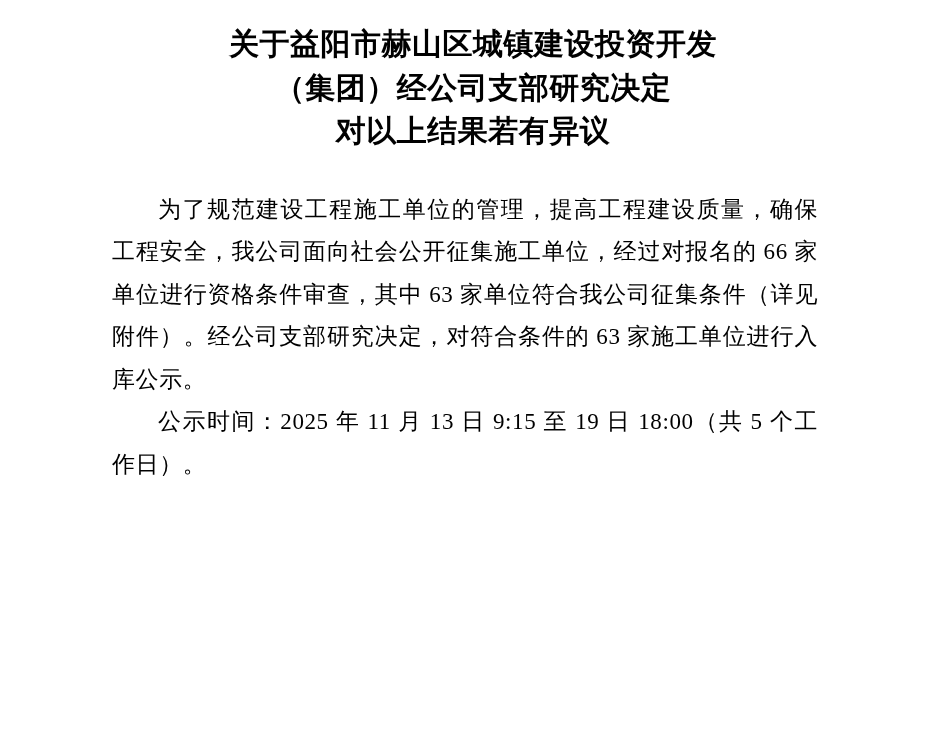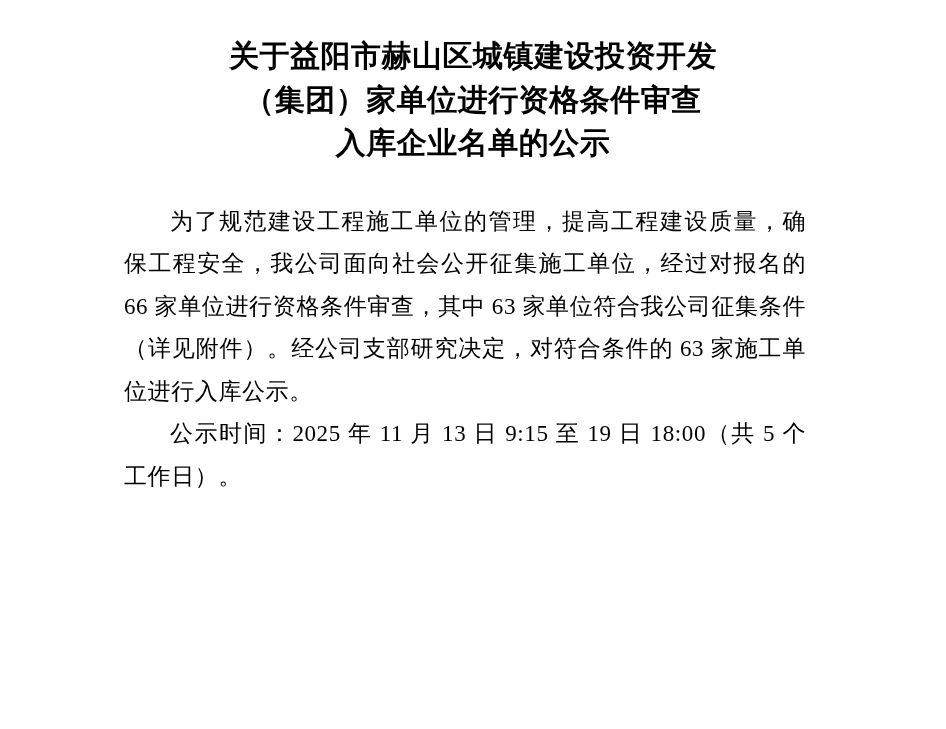--- a/index.html
+++ b/index.html
@@ -11,21 +11,21 @@
     width: 946px;
     height: 729px;
     font-family: "Liberation Serif", "DejaVu Serif", serif;
     color: #000000;
     overflow: hidden;
   }
   .page {
     width: 946px;
     height: 729px;
     box-sizing: border-box;
-    padding: 12px;
+    padding: 0;
     position: relative;
   }
   .doc-title {
     margin: 0;
     padding: 22px 120px 0 120px;
     text-align: center;
     font-family: "Liberation Sans", "DejaVu Sans", sans-serif;
     font-weight: bold;
     font-size: 30px;
     line-height: 1.45;
@@ -53,22 +53,22 @@
     margin-top: 0px;
   }
 </style>
 </head>
 <body>
 
 <div class="page">
 
   <h1 class="doc-title">
     <span class="tline">关于益阳市赫山区城镇建设投资开发</span>
-    <span class="tline">（集团）家单位进行资格条件审查</span>
-    <span class="tline">入库企业名单的公示</span>
+    <span class="tline">（集团）经公司支部研究决定</span>
+    <span class="tline">对以上结果若有异议</span>
   </h1>
 
   <div class="body-block">
     <p class="para">为了规范建设工程施工单位的管理，提高工程建设质量，确保工程安全，我公司面向社会公开征集施工单位，经过对报名的 66 家单位进行资格条件审查，其中 63 家单位符合我公司征集条件（详见附件）。经公司支部研究决定，对符合条件的 63 家施工单位进行入库公示。</p>
     <p class="para">公示时间：2025 年 11 月 13 日 9:15 至 19 日 18:00（共 5 个工作日）。</p>
   </div>
 
 </div>
 
 </body></html>

